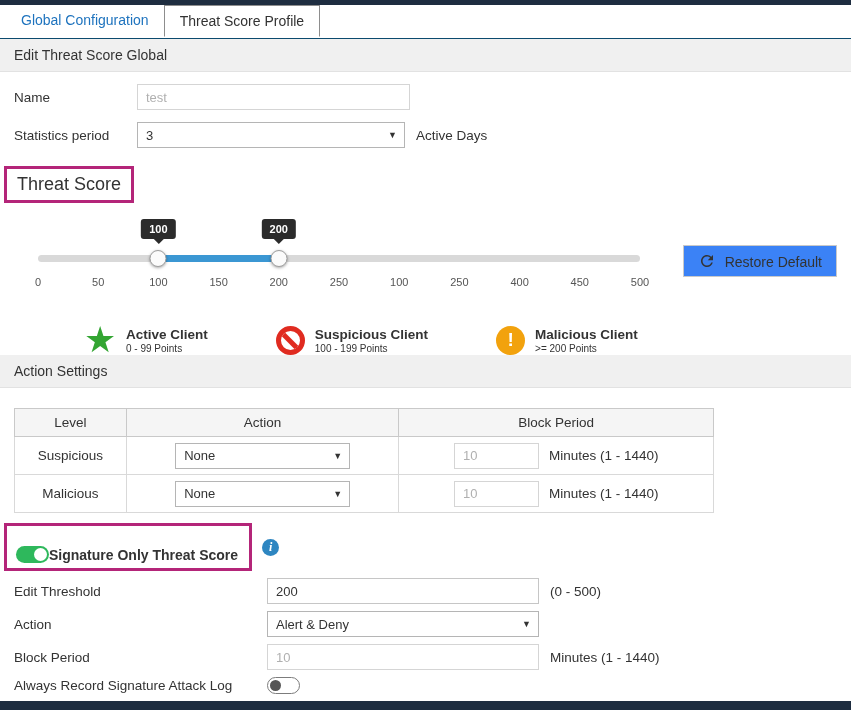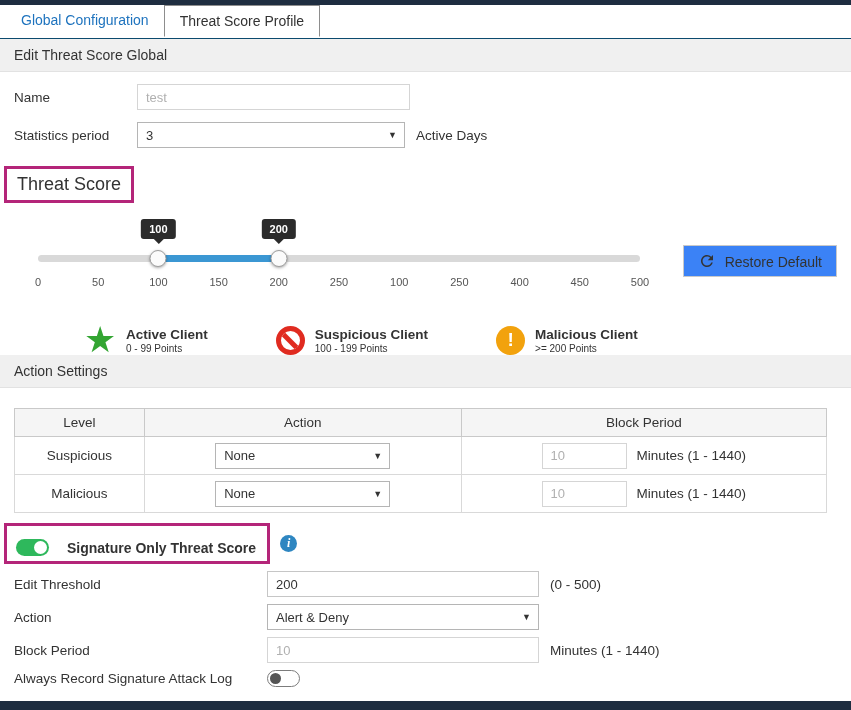--- a/index.html
+++ b/index.html
@@ -31,27 +31,27 @@
   .restore{position:absolute;right:0;top:30px;display:inline-flex;align-items:flex-end;gap:9px;background:#3b82f6;border:1px solid #c9c9c9;padding:6px 14px;font-size:14px;color:#333;cursor:pointer}
   .legend{display:flex;gap:68px;margin:26px 0 0 84px}
   .litem{display:flex;align-items:center;gap:10px}
   .ltxt .t1{font-weight:bold;font-size:13.5px}
   .ltxt .t2{font-size:10px;margin-top:1px}
   .star{color:#33a532;font-size:36px;line-height:30px;width:32px;text-align:center}
   .noentry{width:29px;height:29px;border-radius:50%;border:5px solid #e02b20;background:#fff;position:relative;overflow:hidden;flex:none}
   .noentry::after{content:"";position:absolute;left:50%;top:-3px;height:26px;width:5px;background:#e02b20;transform:translateX(-50%) rotate(-45deg)}
   .warn{width:29px;height:29px;border-radius:50%;background:#f2a20d;color:#fff;font-weight:bold;font-size:19px;display:flex;align-items:center;justify-content:center;flex:none}
   .secbar.mt{}
-  table.acts{border-collapse:collapse;margin:20px 14px 0;width:813px;border:1px solid #b9b9b9}
+  table.acts{border-collapse:collapse;margin:20px 14px 0;width:700px;border:1px solid #b9b9b9}
   .acts th{background:#f5f5f5;border:1px solid #c9c9c9;font-weight:normal;font-size:13.5px;padding:5px;height:28px}
   .acts td{border:1px solid #d9d9d9;padding:5px;height:38px;text-align:center;font-size:13.5px}
   .cell-flex{display:flex;align-items:center;justify-content:center;gap:10px}
   .tbl-sel{width:175px;margin:0 auto}
   .sig-row{display:flex;align-items:center;margin:10px 0 0 4px}
-  .sig-row .ann-box{padding:13px 11px 5px 9px;gap:18px}
+  .sig-row .ann-box{padding:20px 11px 5px 9px;gap:0}
   .sig-label{font-weight:bold;font-size:14px}
   .info{width:17px;height:17px;border-radius:50%;background:#2e86c1;color:#fff;display:flex;align-items:center;justify-content:center;font:italic bold 12px "Liberation Serif",serif;margin-left:10px;flex:none}
   .toggle{width:33px;height:17px;border-radius:9px;position:relative;cursor:pointer;flex:none}
   .toggle.on{background:#2eb85c}
   .toggle.on::after{content:"";position:absolute;right:2px;top:2px;width:13px;height:13px;border-radius:50%;background:#fff}
   .toggle.off{background:#fff;border:1px solid #7c7c7c}
   .toggle.off::after{content:"";position:absolute;left:2px;top:2px;width:11px;height:11px;border-radius:50%;background:#555}
   .srow{display:flex;align-items:center;margin:7px 14px 0}
   .srow .lbl{width:253px;font-size:13.5px}
   .srow .wide{width:272px}

